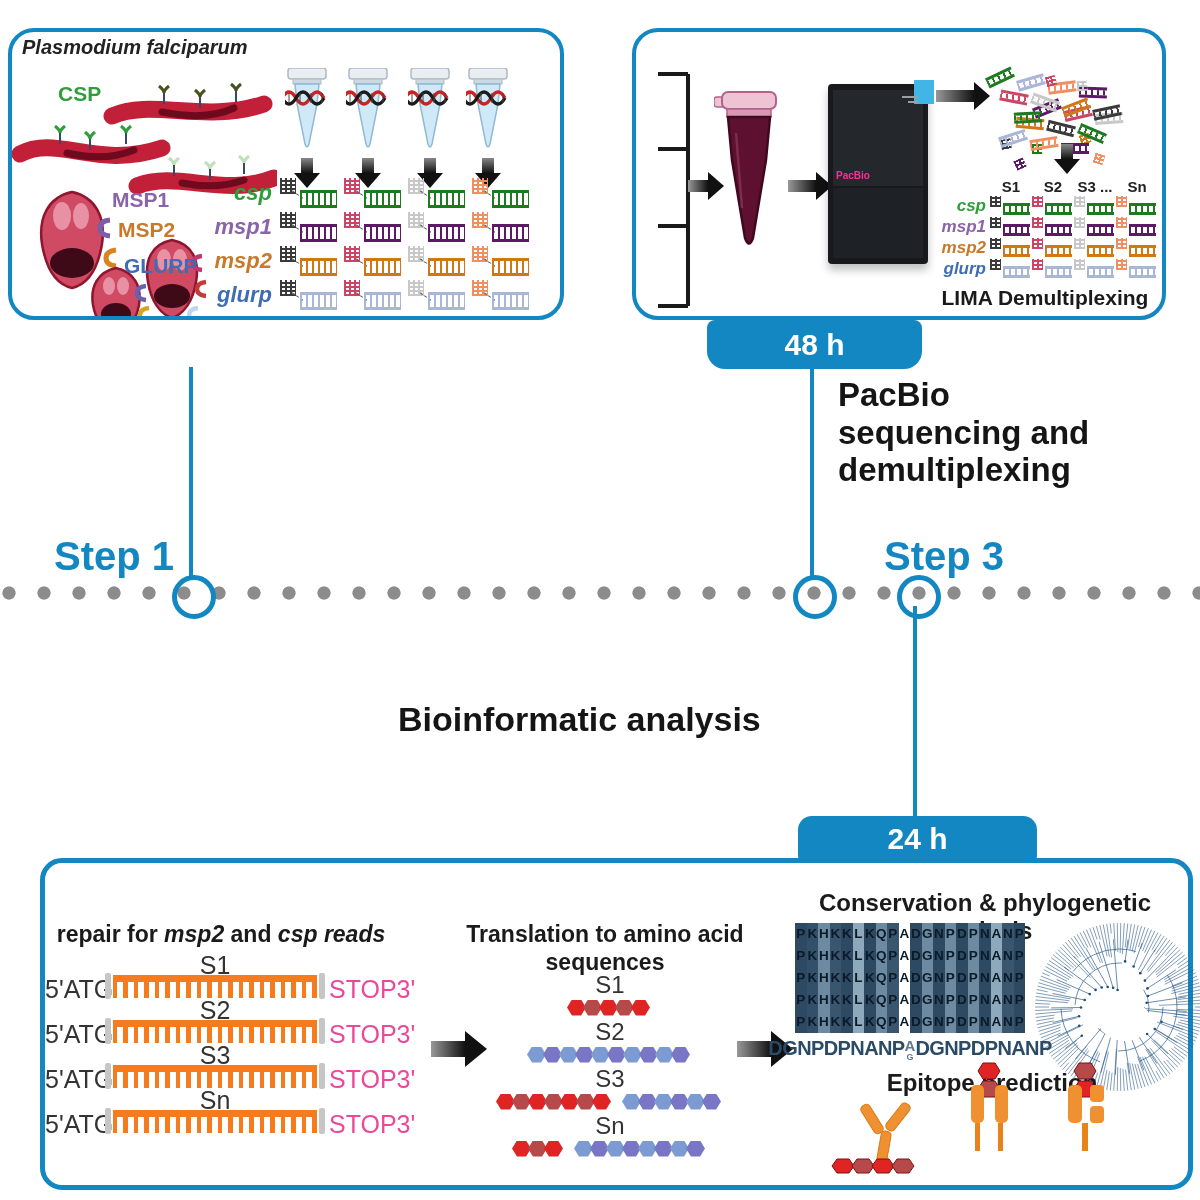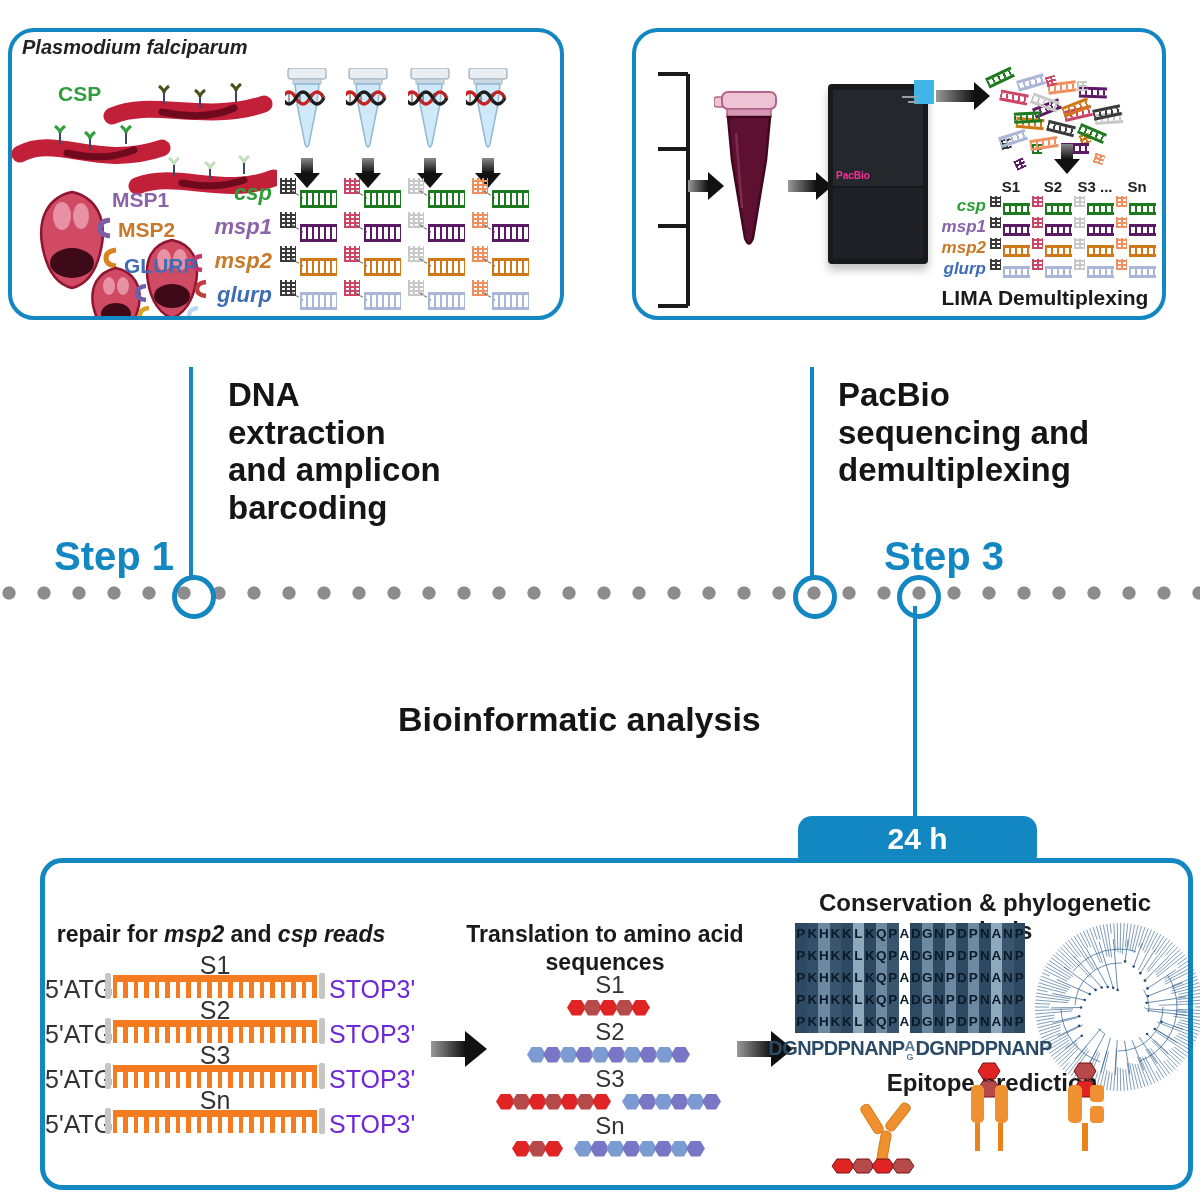--- a/index.html
+++ b/index.html
@@ -83,21 +83,21 @@
   .demux-label{width:54px;text-align:right;font-weight:bold;font-style:italic;font-size:17px;margin-right:4px;}
   .dunit{position:relative;width:42px;height:20px;}
   .dunit .barcode-icon{left:0;top:0;width:11px;height:11px;}
   .dunit .ladder-icon{left:13px;top:7px;width:27px;height:12px;}
   .demux-caption{position:absolute;left:296px;top:254px;width:226px;text-align:center;font-weight:bold;font-size:21px;color:#1a1a1a;}
   
   .v-head{position:absolute;left:8px;top:30px;width:336px;text-align:center;font-weight:bold;font-size:23px;line-height:1.2;color:#1a1a1a;}
   .v-head i{font-style:italic;}
   .read-label{position:absolute;left:62px;width:216px;text-align:center;font-size:25px;color:#333;}
   .read-left{position:absolute;left:0px;width:58px;text-align:right;font-size:25px;color:#333;}
-  .read-right{position:absolute;left:284px;font-size:25px;color:#6d28d9;}
+  .read-right{position:absolute;left:284px;font-size:25px;color:#ec4899;}
   .strand{position:absolute;left:62px;width:216px;height:26px;}
   .strand .cap{position:absolute;top:0;width:6px;height:26px;background:#c6c6c6;border-radius:2px;}
   .strand .capL{left:-2px;} .strand .capR{right:-2px;}
   .strand .comb{position:absolute;left:6px;right:6px;top:2px;height:23px;
     background:linear-gradient(#f47b20,#f47b20) 0 0/100% 7px no-repeat,
       repeating-linear-gradient(90deg,#f47b20 0 4.5px,transparent 4.5px 10.5px) 0 7px/100% 16px no-repeat;}
   .arrow-big{position:absolute;height:16px;background:linear-gradient(90deg,#999,#111);}
   .arrow-big::after{content:"";position:absolute;right:-22px;top:-10px;border-left:22px solid #111;
     border-top:18px solid transparent;border-bottom:18px solid transparent;}
   .arA{left:386px;top:178px;width:34px;}
@@ -500,34 +500,31 @@
           </span>
           <span class="dunit">
             <span class="barcode-icon" style="--b: #f09060;"></span>
             <span class="ladder-icon" style="--c: #aab6d8;"></span>
           </span>
         </div>
       </div>
     <div class="demux-caption">LIMA Demultiplexing</div>
   </section>
 
+  <div class="badge b2">48 h</div>
   <div class="badge b3">24 h</div>
   <div class="vline vl1"></div>
   <div class="vline vl2"></div>
   <div class="vline vl3"></div>
   <div class="timeline"></div>
   <div class="ring r1"></div>
   <div class="ring r2"></div>
   <div class="ring r3"></div>
   <div class="step s1">Step 1</div>
   <div class="step s3">Step 3</div>
-  <div class="desc d1">DNA
-extraction
-and amplicon
-barcoding</div>
   <div class="desc d2">PacBio
 sequencing and
 demultiplexing</div>
   <div class="desc bio">Bioinformatic analysis</div>
 
   <section class="panel p3">
     <div class="v-head">
       <br>
       <span>repair for </span><i>msp2</i><span> and </span><i>csp reads</i>
     </div>

